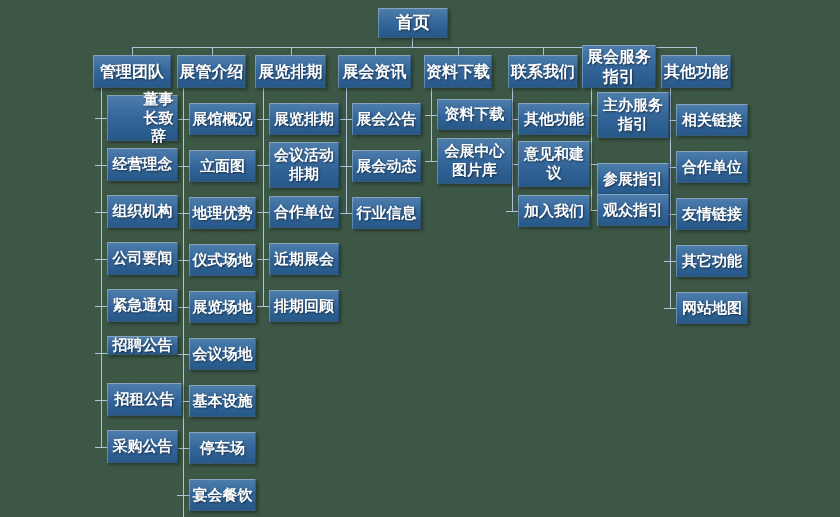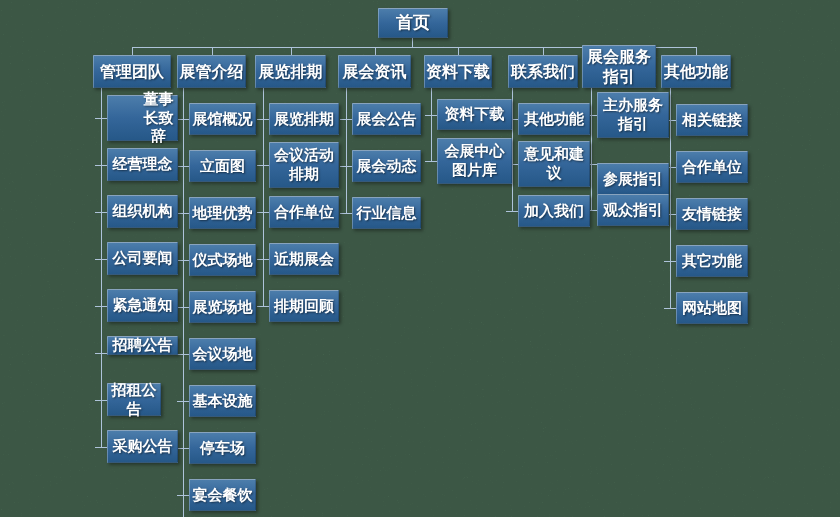--- a/index.html
+++ b/index.html
@@ -51,21 +51,21 @@
     <div class="node" style="left: 107px; top: 148px; width: 71px; height: 33px;">经营理念</div>
     <div class="cline" style="left: 95px; top: 211.5px; width: 12px; height: 1px;"></div>
     <div class="node" style="left: 107px; top: 195px; width: 71px; height: 33px;">组织机构</div>
     <div class="cline" style="left: 95px; top: 258.5px; width: 12px; height: 1px;"></div>
     <div class="node" style="left: 107px; top: 242px; width: 71px; height: 33px;">公司要闻</div>
     <div class="cline" style="left: 95px; top: 305.5px; width: 12px; height: 1px;"></div>
     <div class="node" style="left: 107px; top: 289px; width: 71px; height: 33px;">紧急通知</div>
     <div class="cline" style="left: 95px; top: 352.5px; width: 12px; height: 1px;"></div>
     <div class="node" style="left: 107px; top: 336px; width: 71px; height: 19px;">招聘公告</div>
     <div class="cline" style="left: 95px; top: 399.5px; width: 12px; height: 1px;"></div>
-    <div class="node" style="left: 107px; top: 383px; width: 54px; height: 33px;">招租公告</div>
+    <div class="node" style="left: 107px; top: 383px; width: 75px; height: 33px;">招租公告</div>
     <div class="cline" style="left: 95px; top: 446.5px; width: 12px; height: 1px;"></div>
     <div class="node" style="left: 107px; top: 430px; width: 71px; height: 33px;">采购公告</div>
     <div class="cline" style="left: 211.5px; top: 47px; width: 1px; height: 8px;"></div>
     <div class="node header" style="left: 177px; top: 55px; width: 69px; height: 33px;">展管介绍</div>
     <div class="cline" style="left: 183px; top: 88px; width: 1px; height: 429px;"></div>
     <div class="cline" style="left: 177px; top: 119px; width: 12px; height: 1px;"></div>
     <div class="node" style="left: 189px; top: 103px; width: 67px; height: 32px;">展馆概况</div>
     <div class="cline" style="left: 177px; top: 166px; width: 12px; height: 1px;"></div>
     <div class="node" style="left: 189px; top: 150px; width: 67px; height: 32px;">立面图</div>
     <div class="cline" style="left: 177px; top: 213px; width: 12px; height: 1px;"></div>

